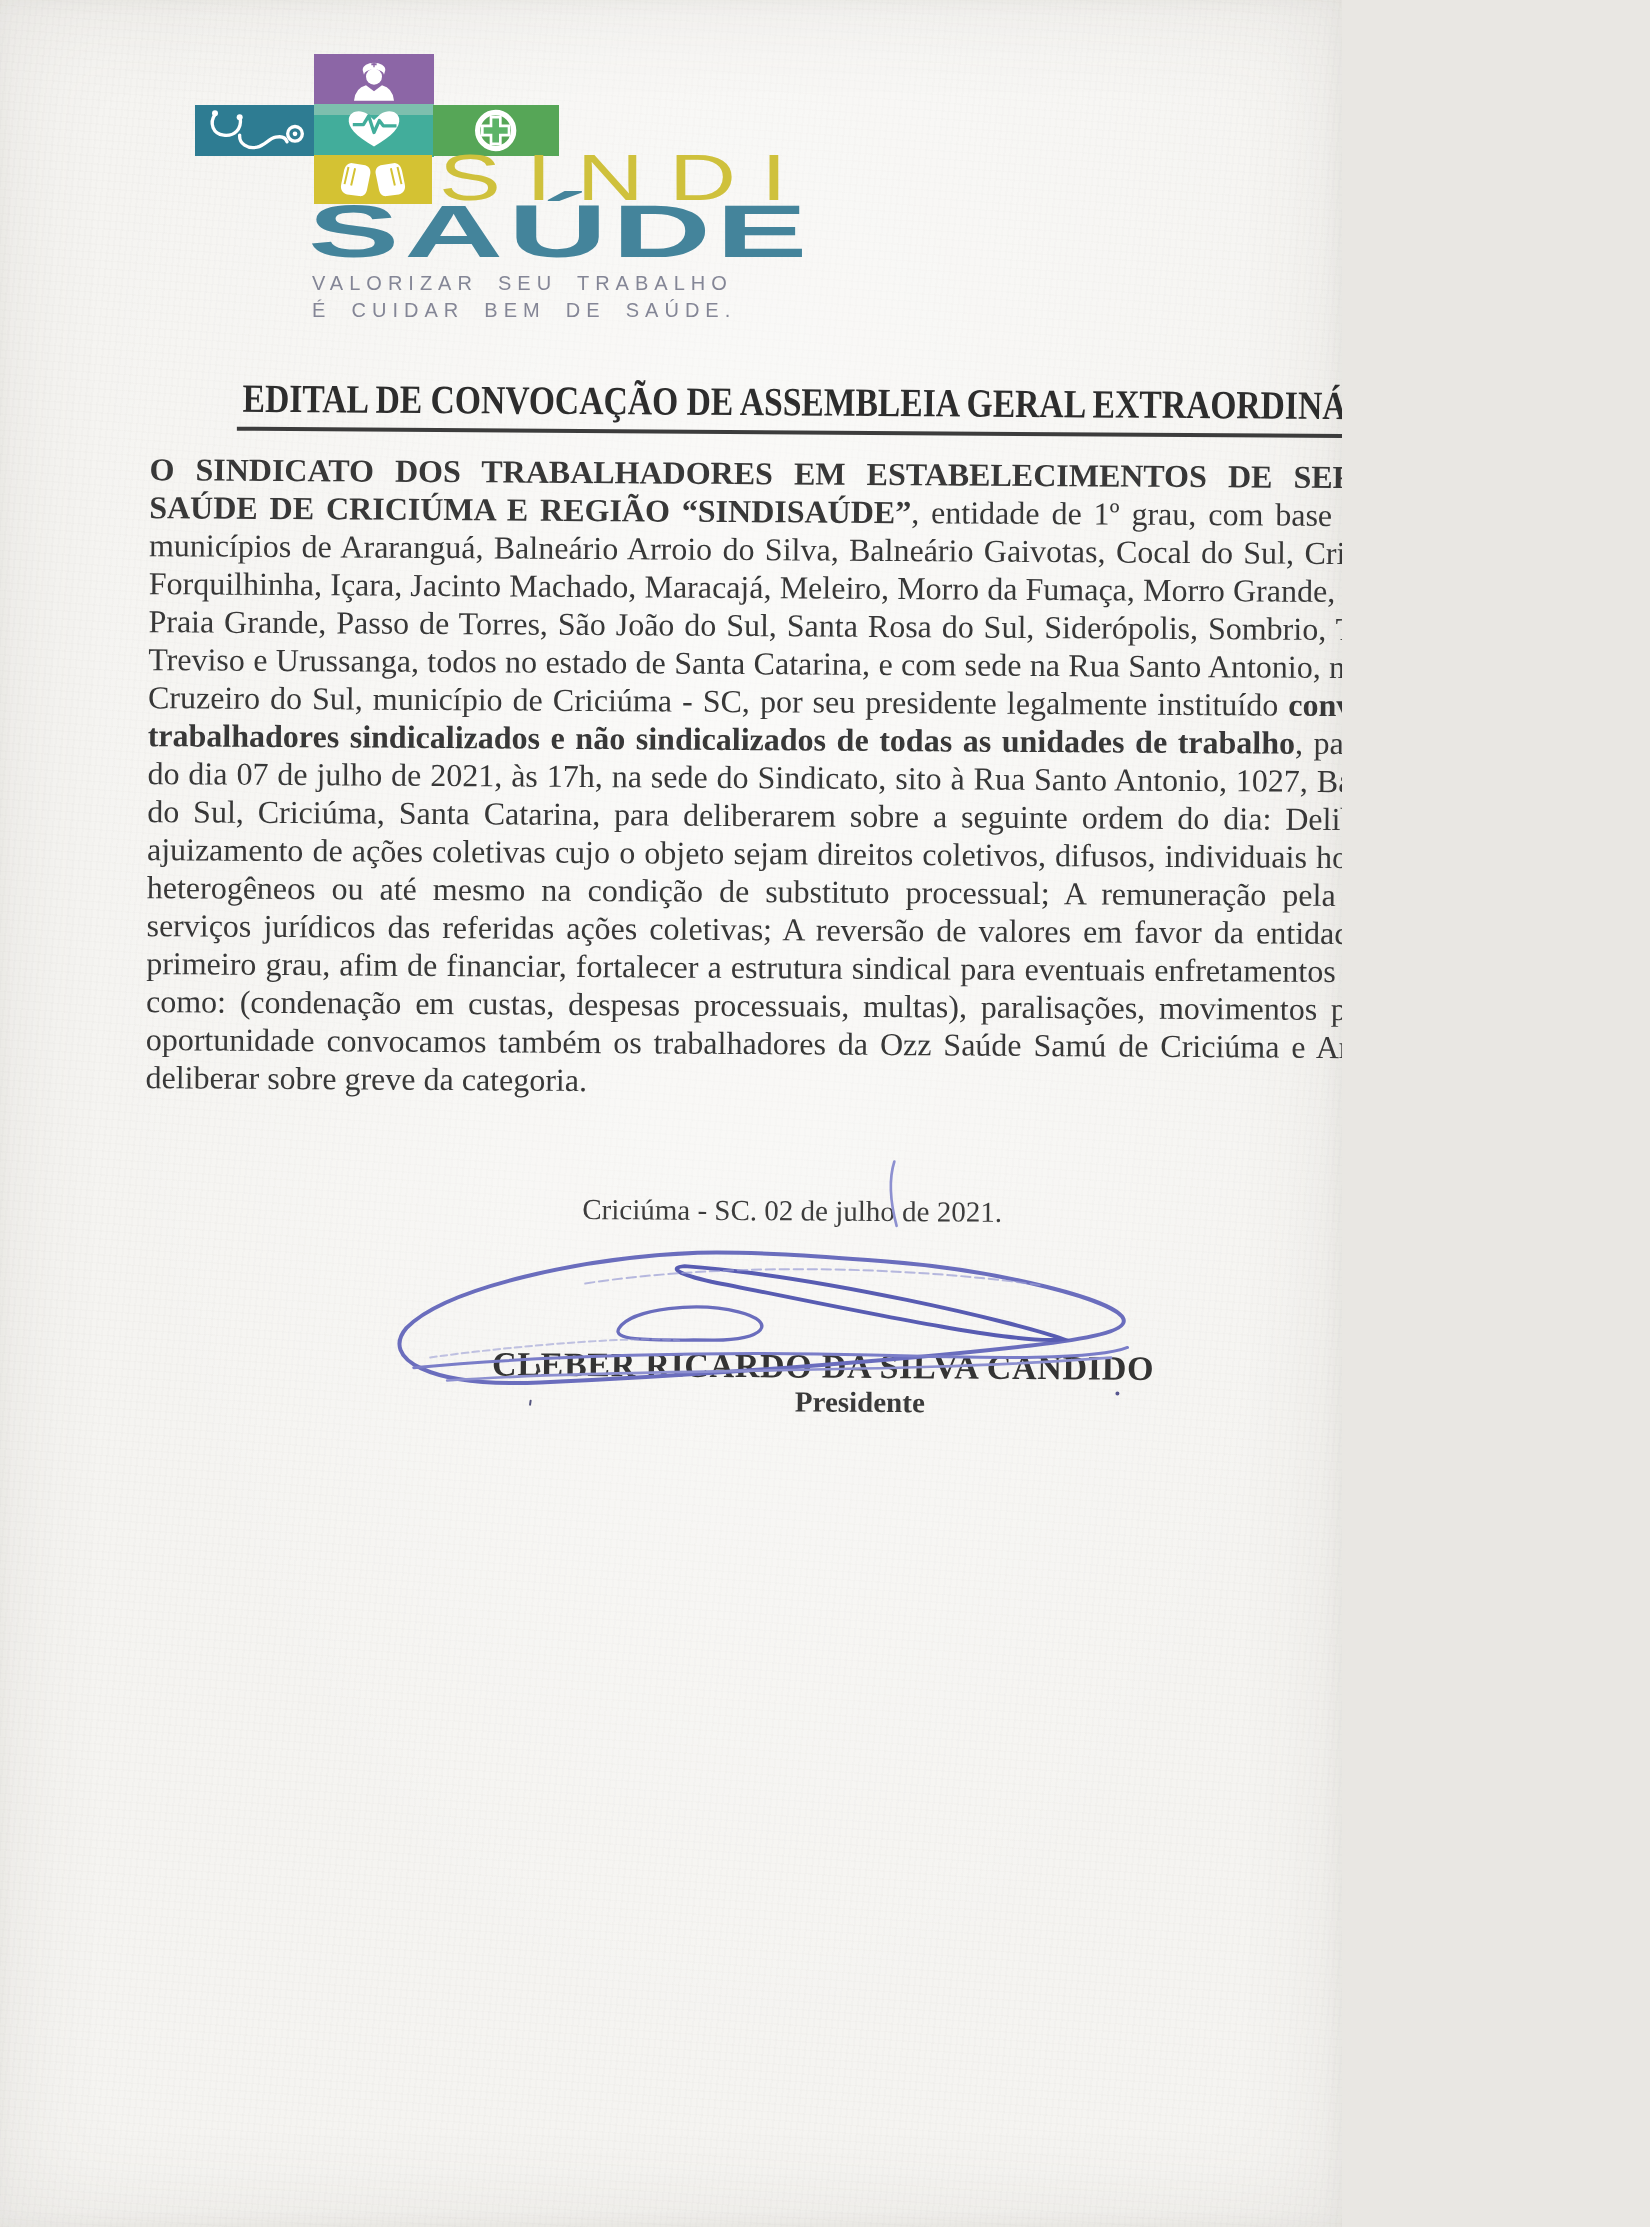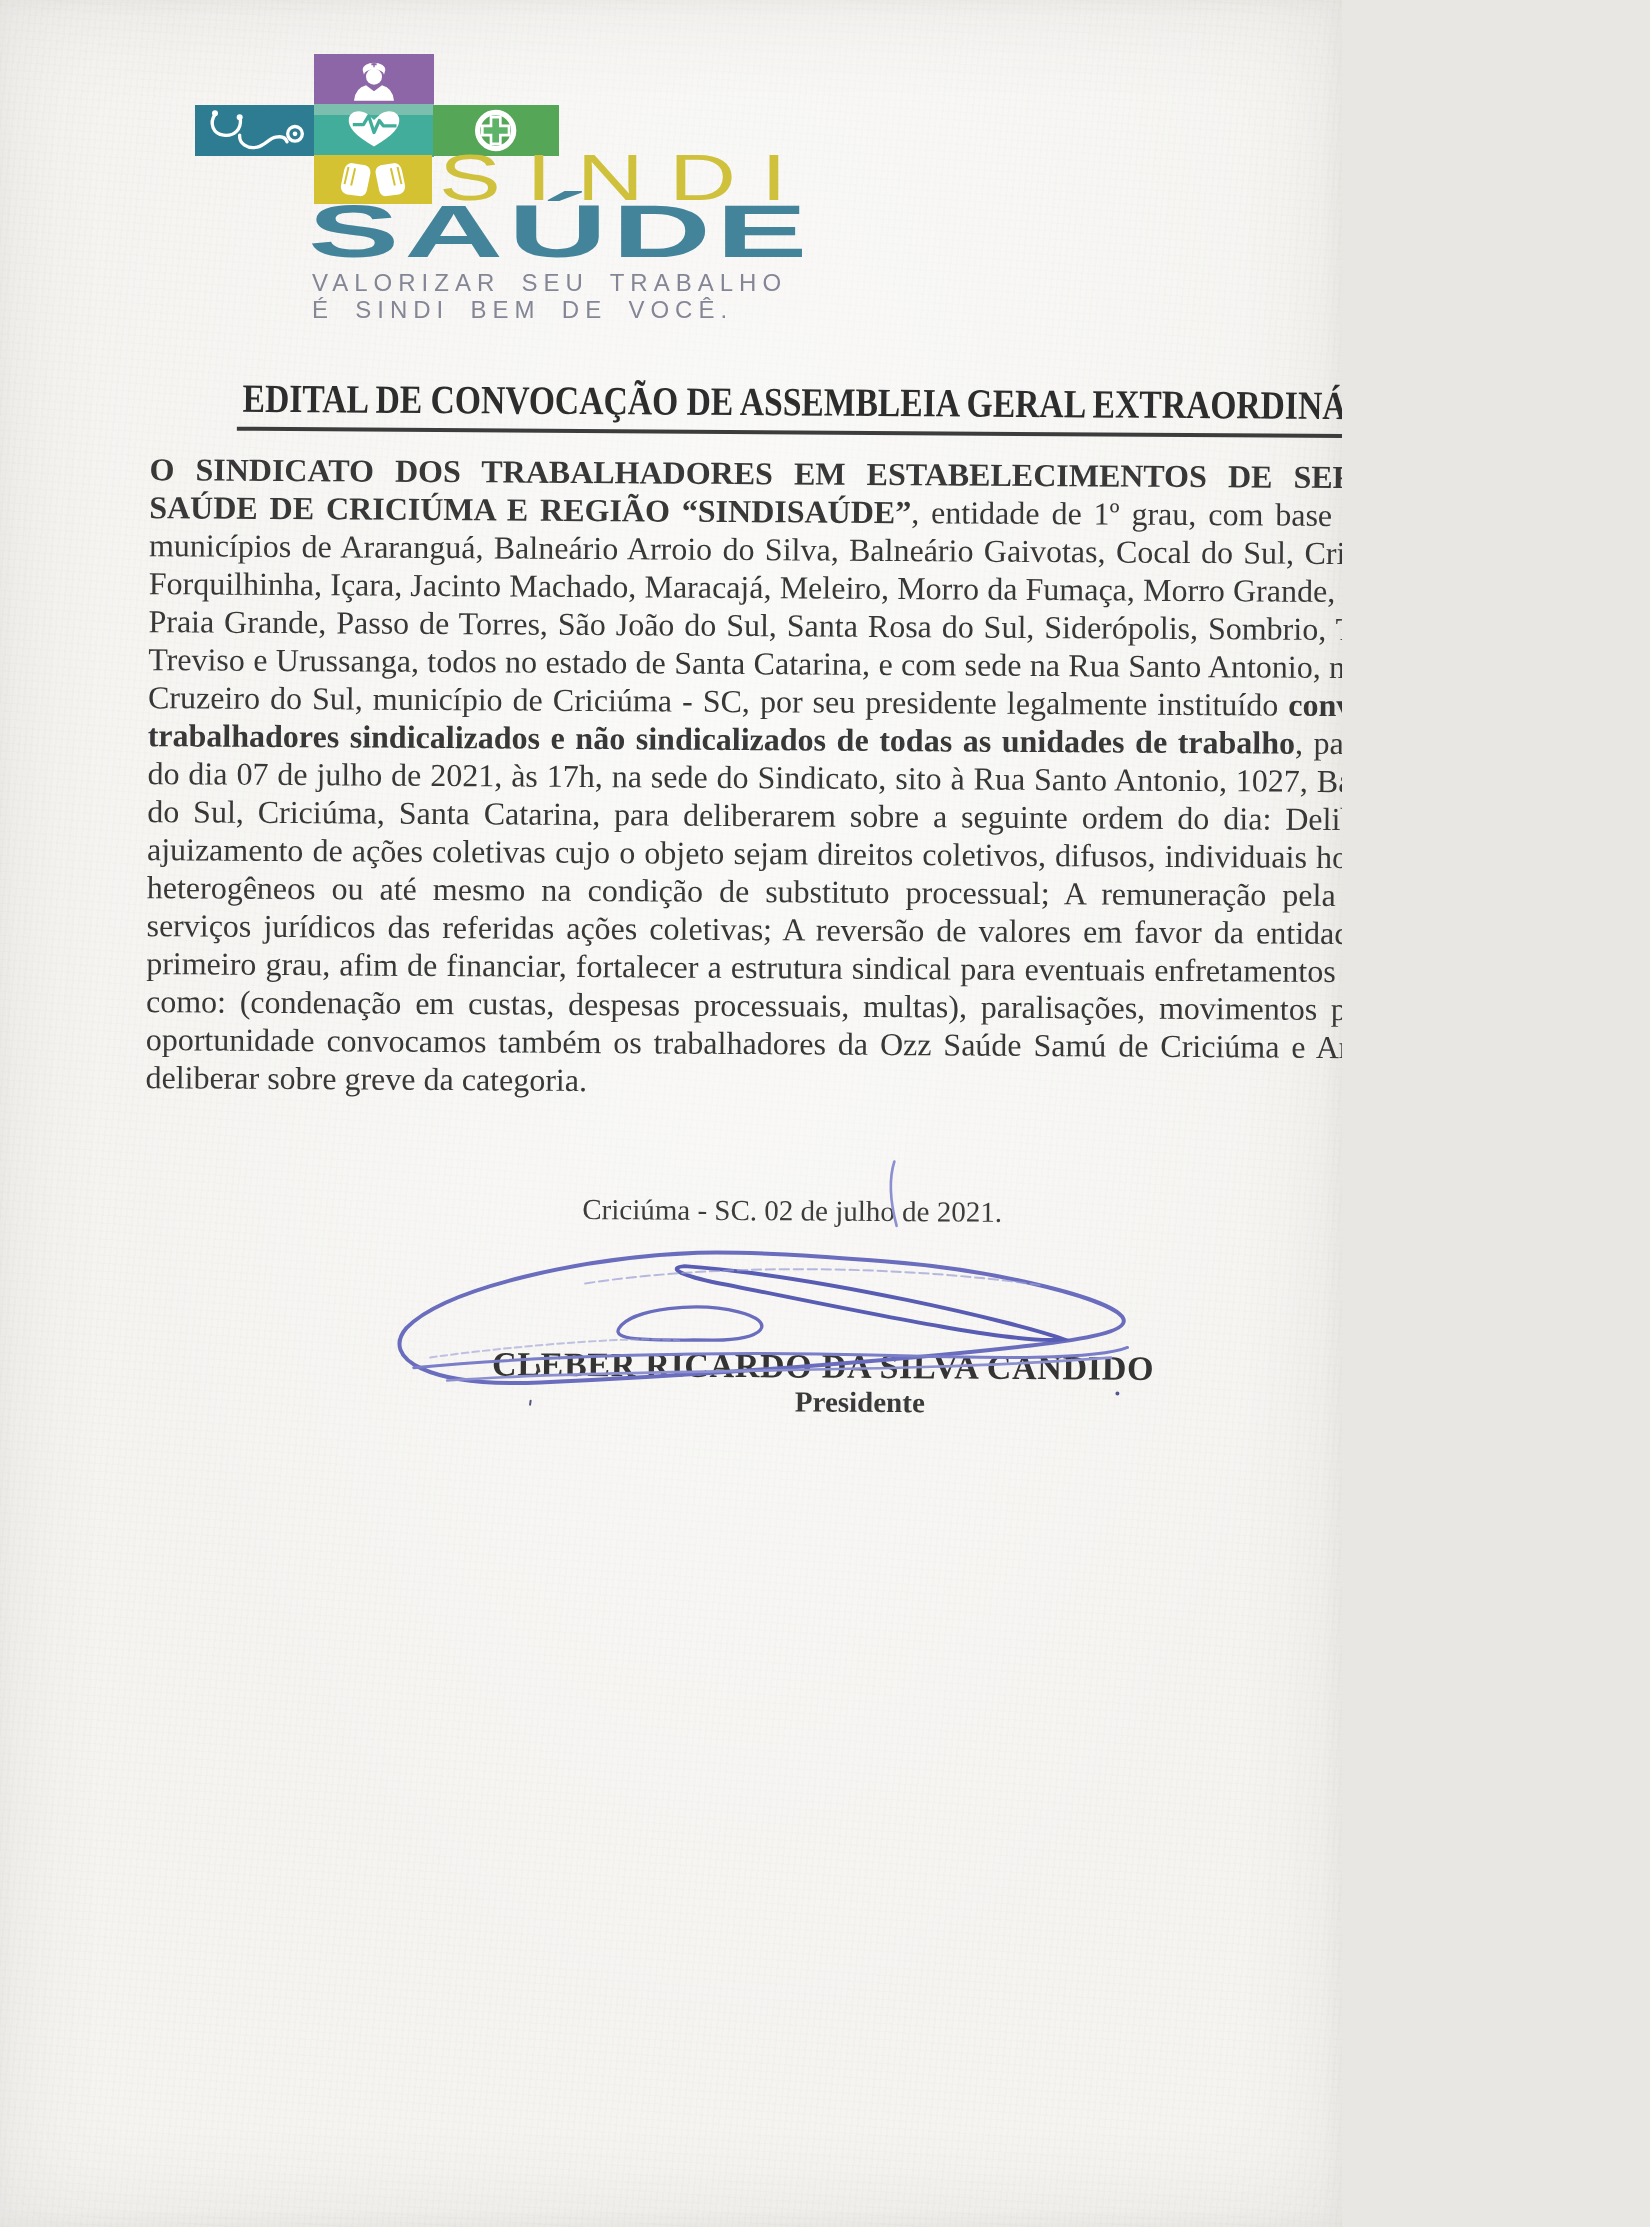--- a/index.html
+++ b/index.html
@@ -38,21 +38,21 @@
   #logo-saude{
     position:absolute;left:308px;top:195px;
     font-family:"Liberation Sans", sans-serif;
     font-size:74px;line-height:74px;font-weight:bold;
     letter-spacing:2.7px;color:#44849b;
     transform:scaleX(1.85);transform-origin:left top;white-space:nowrap;
   }
   .tagline{
     position:absolute;left:312px;
     font-family:"Liberation Sans", sans-serif;
-    font-size:24px;line-height:26.6px;letter-spacing:6px;word-spacing:8.6px;
+    font-size:20px;line-height:26.6px;letter-spacing:6px;word-spacing:8.6px;
     color:#848696;white-space:nowrap;
   }
   #tagline1{top:270px;}
   #tagline2{top:297px;}
 
   
   #tilt{position:absolute;left:0;top:0;width:1651px;height:2227px;
         transform:rotate(0.38deg);transform-origin:279px 399px;}
 
   #title-row{position:absolute;left:0;top:377px;width:1651px;text-align:center;}
@@ -149,21 +149,21 @@
         <g stroke="#d4c233" stroke-width="3" fill="none">
           <path d="M52 18 l-6 26 M62 20 l-6 26"></path>
           <path d="M126 18 l6 26 M116 20 l6 26"></path>
         </g>
       </svg>
     </div>
 
     <div id="logo-sindi">SINDI</div>
     <div id="logo-saude">SAÚDE</div>
     <div class="tagline" id="tagline1">VALORIZAR SEU TRABALHO</div>
-    <div class="tagline" id="tagline2">É SINDI BEM DE VOCÊ.</div>
+    <div class="tagline" id="tagline2">É CUIDAR BEM DE SAÚDE.</div>
   </div>
 
   <div id="tilt">
 
     <div id="title-row">
       <span class="title-inner">EDITAL DE CONVOCAÇÃO DE ASSEMBLEIA GERAL EXTRAORDINÁRIA</span>
     </div>
 
     <p id="body-paragraph"><span class="b">O SINDICATO DOS TRABALHADORES EM ESTABELECIMENTOS DE SERVIÇOS DE SAÚDE DE CRICIÚMA E REGIÃO “SINDISAÚDE”</span><span>, entidade de 1º grau, com base territorial nos municípios de Araranguá, Balneário Arroio do Silva, Balneário Gaivotas, Cocal do Sul, Criciúma, Ermo, Forquilhinha, Içara, Jacinto Machado, Maracajá, Meleiro, Morro da Fumaça, Morro Grande, Nova Veneza, Praia Grande, Passo de Torres, São João do Sul, Santa Rosa do Sul, Siderópolis, Sombrio, Timbé do Sul, Treviso e Urussanga, todos no estado de Santa Catarina, e com sede na Rua Santo Antonio, nº 1027, bairro Cruzeiro do Sul, município de Criciúma - SC, por seu presidente legalmente instituído </span><span class="b u">convoca todos os trabalhadores sindicalizados e não sindicalizados de todas as unidades de trabalho</span><span>, para assembleia do dia 07 de julho de 2021, às 17h, na sede do Sindicato, sito à Rua Santo Antonio, 1027, Bairro Cruzeiro do Sul, Criciúma, Santa Catarina, para deliberarem sobre a seguinte ordem do dia: Deliberar sobre o ajuizamento de ações coletivas cujo o objeto sejam direitos coletivos, difusos, individuais homogêneos ou heterogêneos ou até mesmo na condição de substituto processual; A remuneração pela prestação de serviços jurídicos das referidas ações coletivas; A reversão de valores em favor da entidade sindical de primeiro grau, afim de financiar, fortalecer a estrutura sindical para eventuais enfretamentos jurídicos, tais como: (condenação em custas, despesas processuais, multas), paralisações, movimentos paredistas. Na oportunidade convocamos também os trabalhadores da Ozz Saúde Samú de Criciúma e Araranguá para deliberar sobre greve da categoria.</span></p>
 

